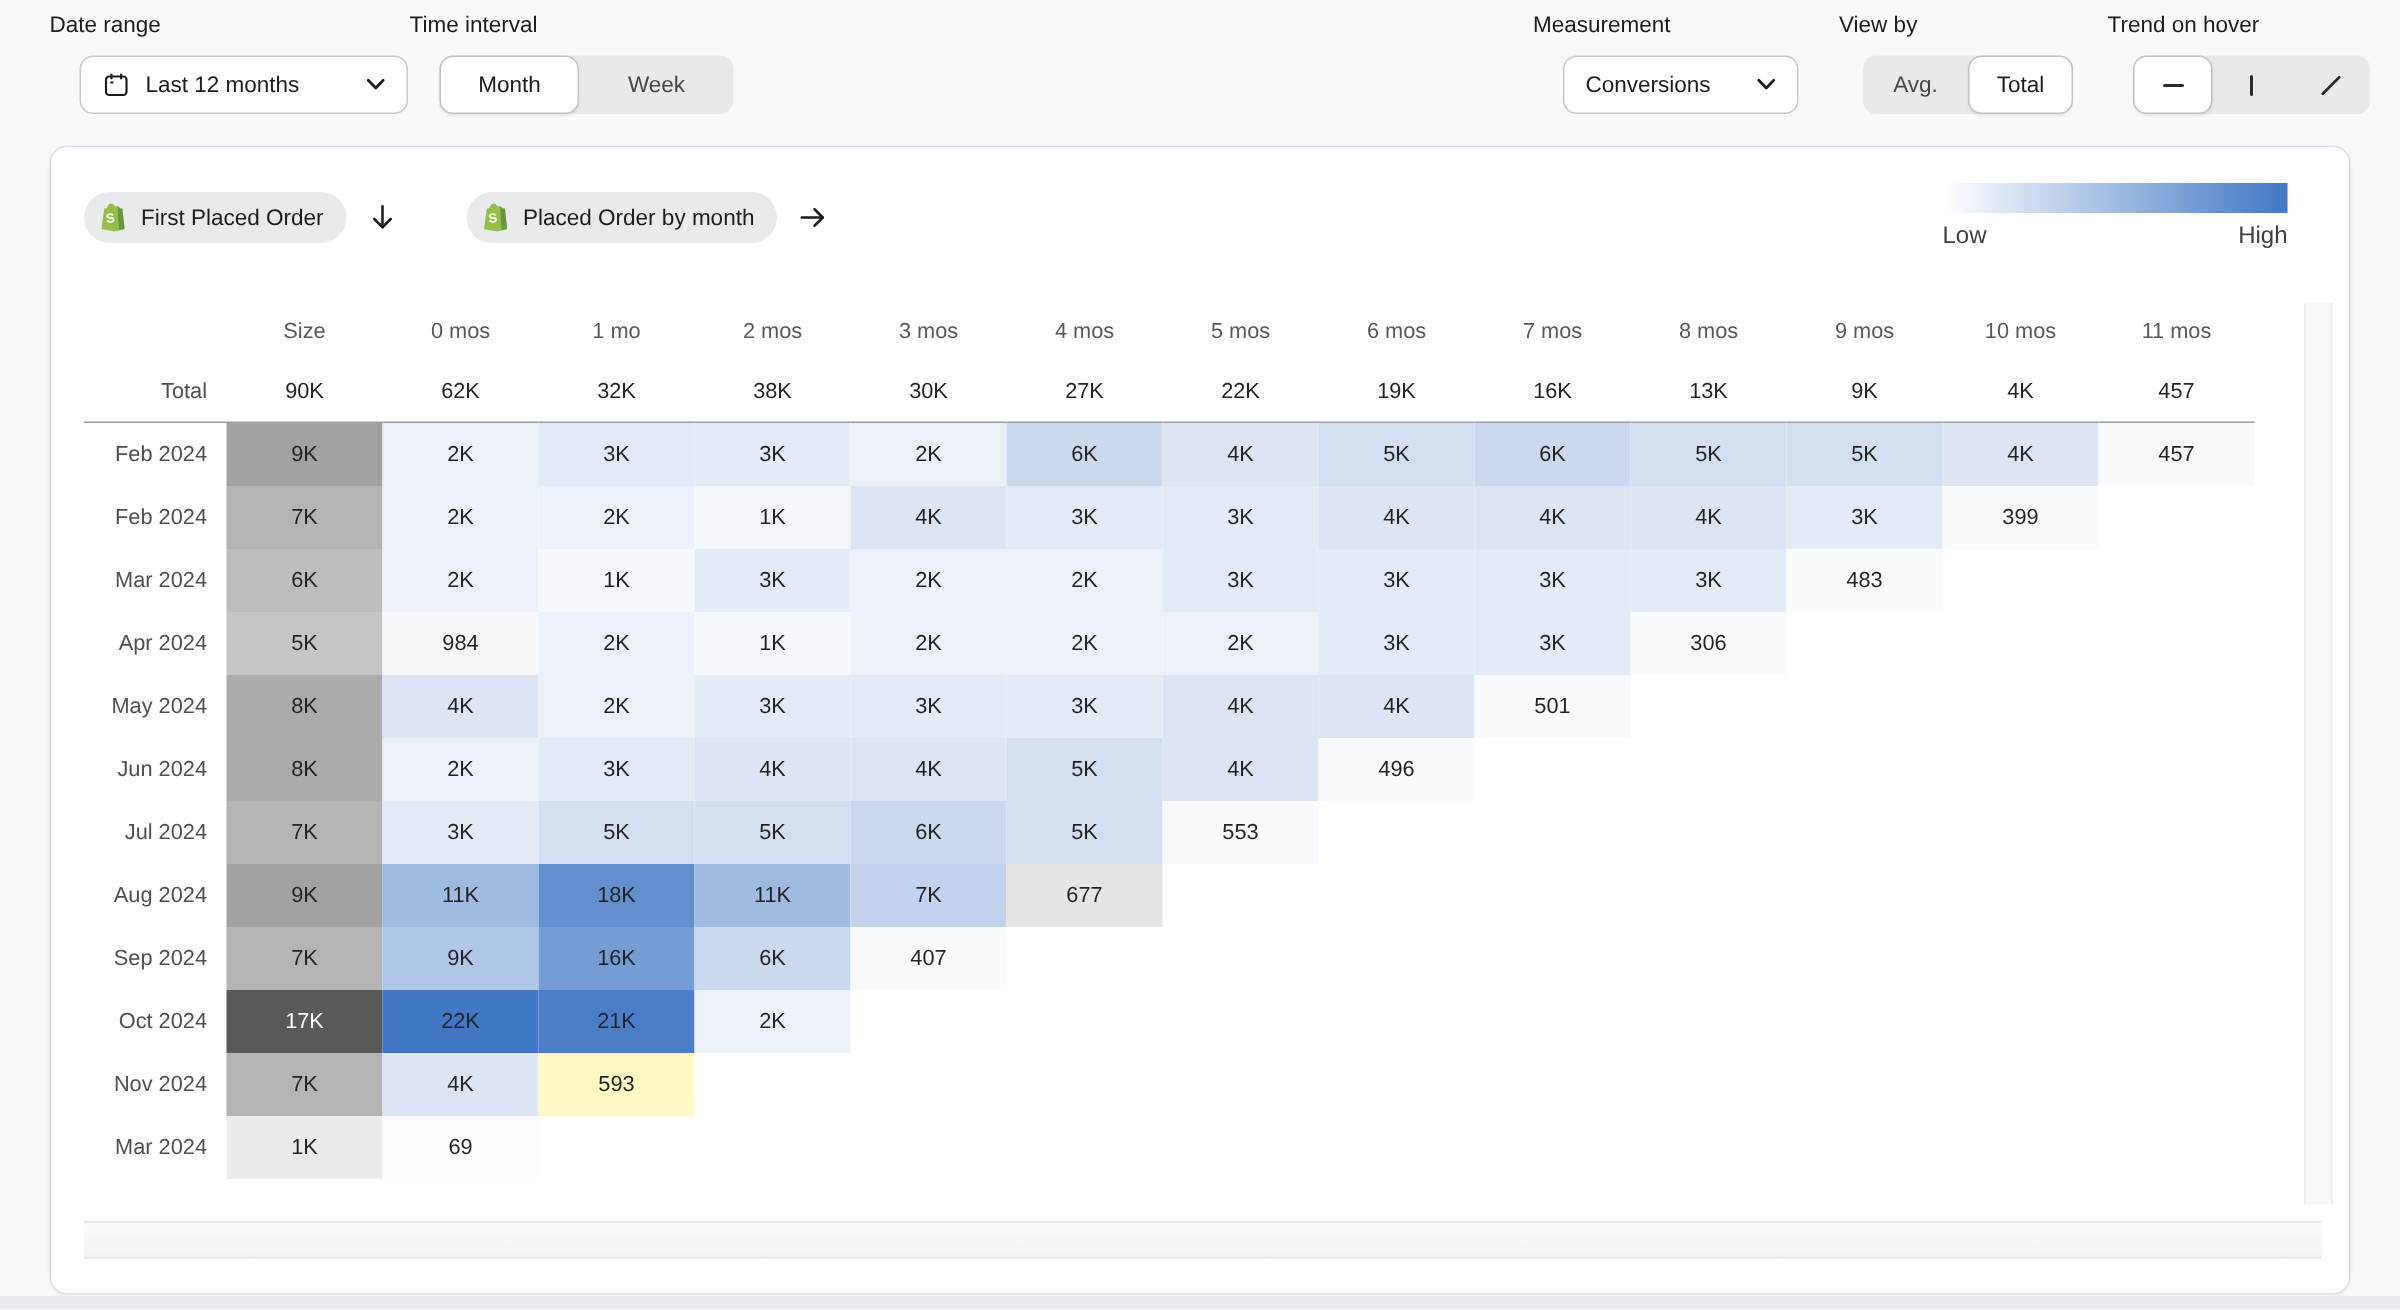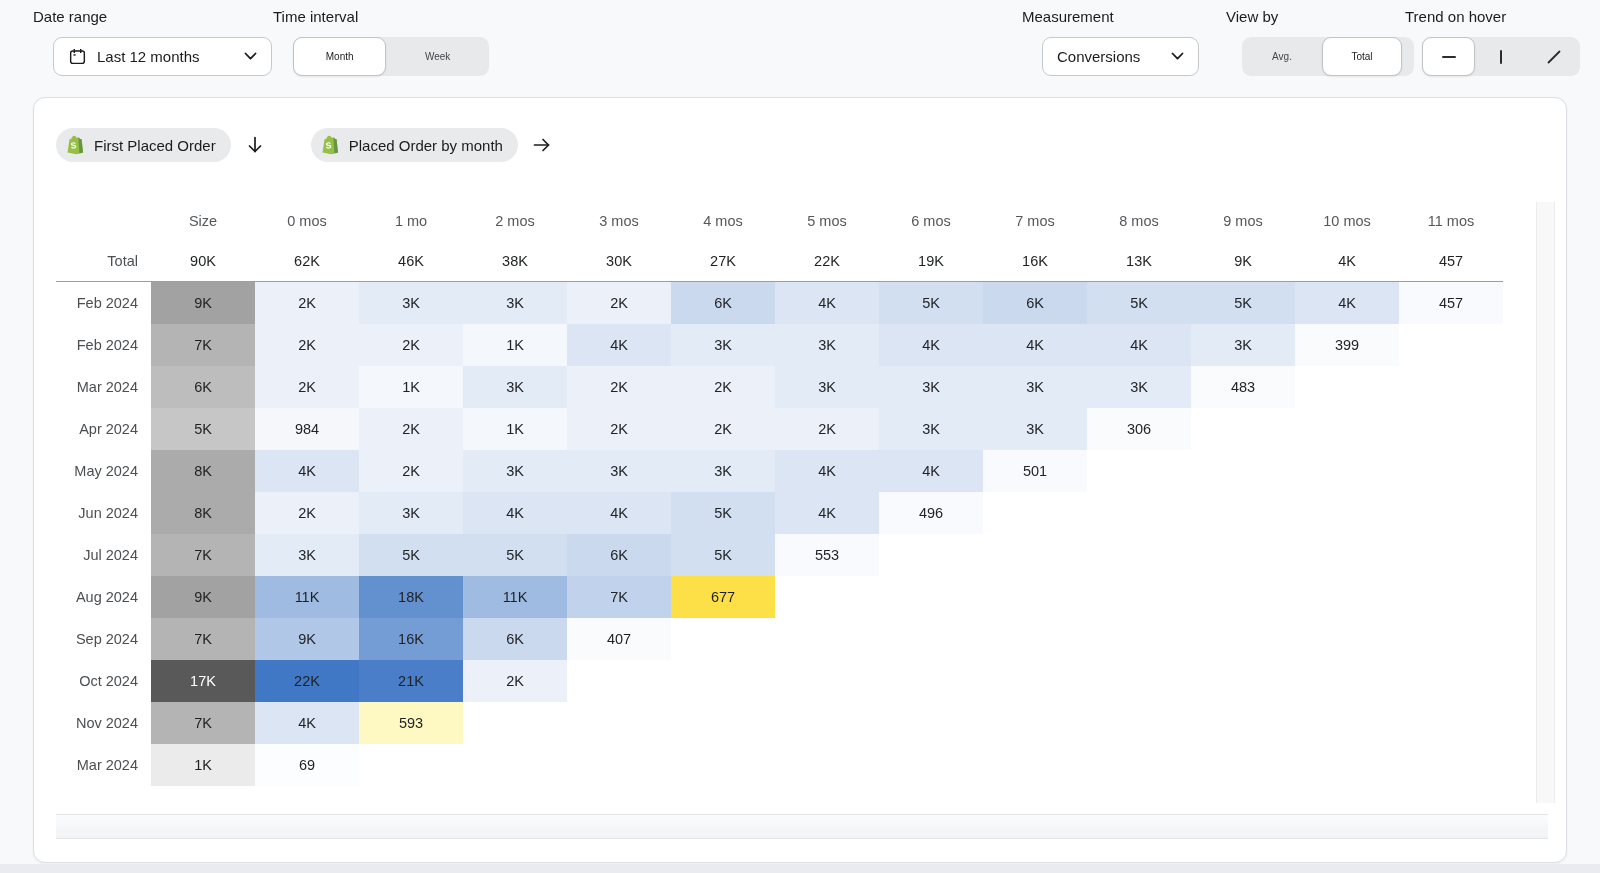--- a/index.html
+++ b/index.html
@@ -15,21 +15,21 @@
   .ctrl { position:absolute; top:37px; height:39px; display:flex; align-items:center;margin-left:20px; }
 
   .btn {
     height:39px; background:#fff; border:1px solid #c6c9cc; border-radius:9px;
     display:flex; align-items:center; gap:10px; padding:0 14px;
     font-size:15px; color:#1a1c1d; cursor:pointer;
   }
   .seg-wrap { background:#e8e9eb; border-radius:9px; display:flex; height:39px; }
   .seg {
     height:39px; display:flex; align-items:center; justify-content:center;
-    font-size:10px; color:#42474c; border-radius:9px; cursor:pointer;
+    font-size:15px; color:#42474c; border-radius:9px; cursor:pointer;
     border:1px solid transparent;
   }
   .seg.selected { background:#fff; border:1px solid #c0c3c7; color:#1a1c1d; box-shadow:0 1px 2px rgba(0,0,0,.08); }
 
   .panel {
     position:absolute; left:33px; top:97px; width:1534px; height:766px;
     background:#fff; border:1px solid #dcdfe3; border-radius:12px;
     box-shadow:0 1px 3px rgba(0,0,0,.05);
   }
   .bottom-strip { position:absolute; left:0; right:0; top:864px; height:9px; background:#e9ebf0; }
@@ -107,21 +107,21 @@
     <span style="flex:1;text-align:left">Conversions</span>
     <span>
       <svg width="13" height="9" viewBox="0 0 13 9" fill="none" stroke="#1a1c1d" stroke-width="1.8" stroke-linecap="round" stroke-linejoin="round">
           <path d="M1.5 1.5 L6.5 6.7 L11.5 1.5"></path>
         </svg>
     </span>
   </button>
 </div>
 
 <div class="ctrl" style="left:1222px">
-  <div class="seg-wrap" style="width:172px">
+  <div class="seg-wrap" style="width:140px">
     <div class="seg" style="width:80px">Avg.</div>
     <div class="seg selected" style="width:80px">Total</div>
   </div>
 </div>
 
 <div class="ctrl" style="left:1402px">
   <div class="seg-wrap" style="width:158px">
     <div class="seg selected" style="width:53px">
       <span>
         <svg width="20" height="20" viewBox="0 0 20 20" stroke="#2a2c2e" stroke-width="2" stroke-linecap="round">
@@ -177,41 +177,48 @@
       <span>Placed Order by month</span>
     </div>
     <span class="ev-arrow">
       <svg width="24" height="24" viewBox="0 0 24 24" fill="none" stroke="#1a1c1d" stroke-width="1.7" stroke-linecap="round" stroke-linejoin="round">
         <line x1="4.5" y1="12" x2="18.5" y2="12"></line>
           <path d="M13 6.5 L18.5 12 L13 17.5"></path>
       </svg>
     </span>
   </div>
 
+  <div class="legend">
+    <div class="legend-bar" id="legend-bar" style="background: linear-gradient(to right, rgb(255, 255, 255), rgb(65, 120, 197));"></div>
+    <div class="legend-labels">
+      <span>Low</span>
+      <span>High</span>
+    </div>
+  </div>
 
   <div class="heatmap-wrap">
     <div id="heatmap">
         <div class="h-head"></div>
         <div class="h-head">Size</div>
         <div class="h-head">0 mos</div>
         <div class="h-head">1 mo</div>
         <div class="h-head">2 mos</div>
         <div class="h-head">3 mos</div>
         <div class="h-head">4 mos</div>
         <div class="h-head">5 mos</div>
         <div class="h-head">6 mos</div>
         <div class="h-head">7 mos</div>
         <div class="h-head">8 mos</div>
         <div class="h-head">9 mos</div>
         <div class="h-head">10 mos</div>
         <div class="h-head">11 mos</div>
         <div class="h-total h-totallabel" style="color: rgb(76, 79, 82);">Total</div>
         <div class="h-total">90K</div>
         <div class="h-total">62K</div>
-        <div class="h-total">46K</div>
+        <div class="h-total">32K</div>
         <div class="h-total">38K</div>
         <div class="h-total">30K</div>
         <div class="h-total">27K</div>
         <div class="h-total">22K</div>
         <div class="h-total">19K</div>
         <div class="h-total">16K</div>
         <div class="h-total">13K</div>
         <div class="h-total">9K</div>
         <div class="h-total">4K</div>
         <div class="h-total">457</div>
@@ -312,21 +319,21 @@
         <div class="h-cell"></div>
         <div class="h-cell"></div>
         <div class="h-cell"></div>
         <div class="h-cell"></div>
         <div class="h-cell h-rowlabel">Aug 2024</div>
         <div class="h-cell" style="background: rgb(162, 162, 162);">9K</div>
         <div class="h-cell" style="background: rgb(159, 187, 226);">11K</div>
         <div class="h-cell" style="background: rgb(99, 144, 207);">18K</div>
         <div class="h-cell" style="background: rgb(159, 187, 226);">11K</div>
         <div class="h-cell" style="background: rgb(193, 211, 236);">7K</div>
-        <div class="h-cell" style="background: #fde047;">677</div>
+        <div class="h-cell" style="background: #e5e5e5;">677</div>
         <div class="h-cell"></div>
         <div class="h-cell"></div>
         <div class="h-cell"></div>
         <div class="h-cell"></div>
         <div class="h-cell"></div>
         <div class="h-cell"></div>
         <div class="h-cell"></div>
         <div class="h-cell h-rowlabel">Sep 2024</div>
         <div class="h-cell" style="background: rgb(180, 180, 180);">7K</div>
         <div class="h-cell" style="background: rgb(176, 199, 231);">9K</div>

